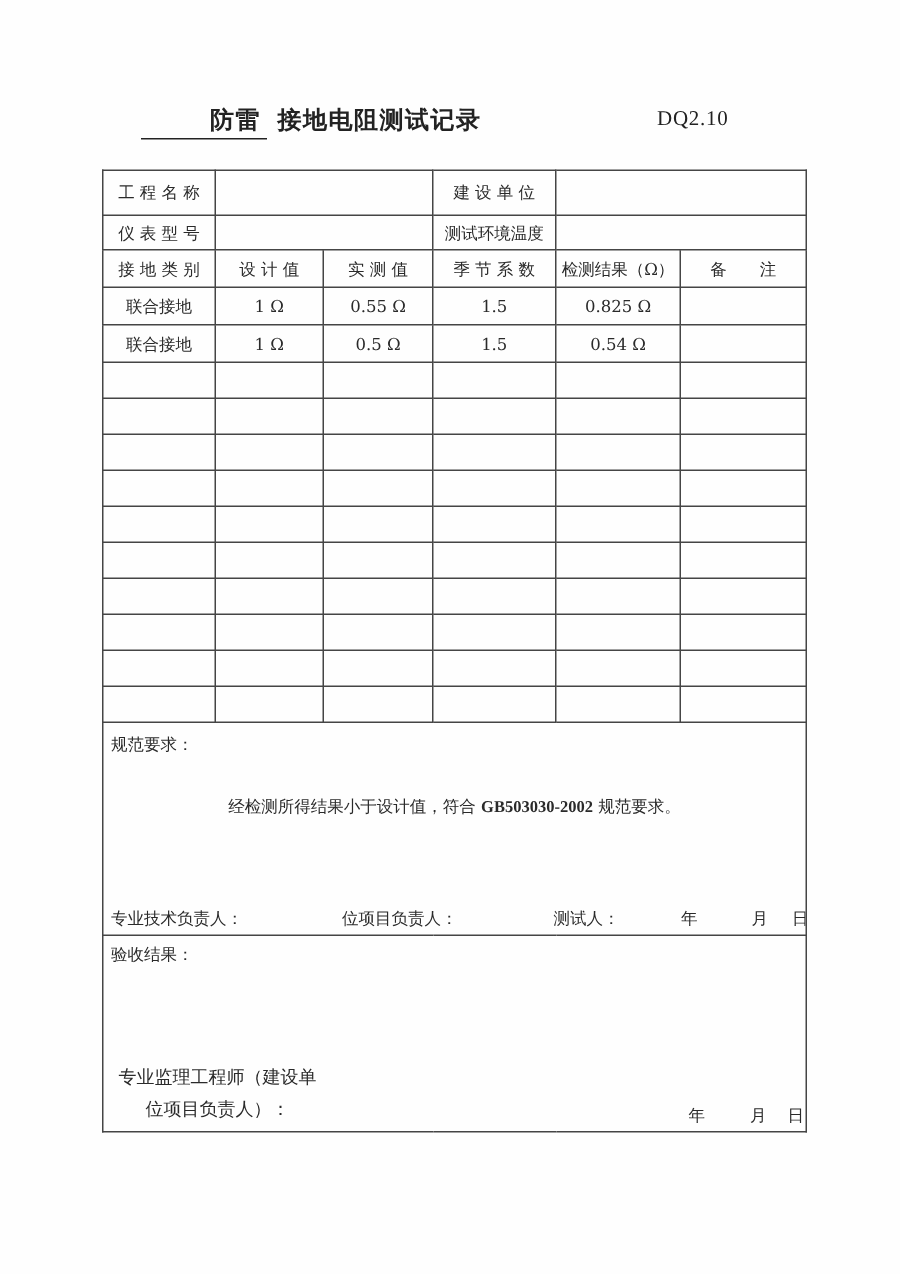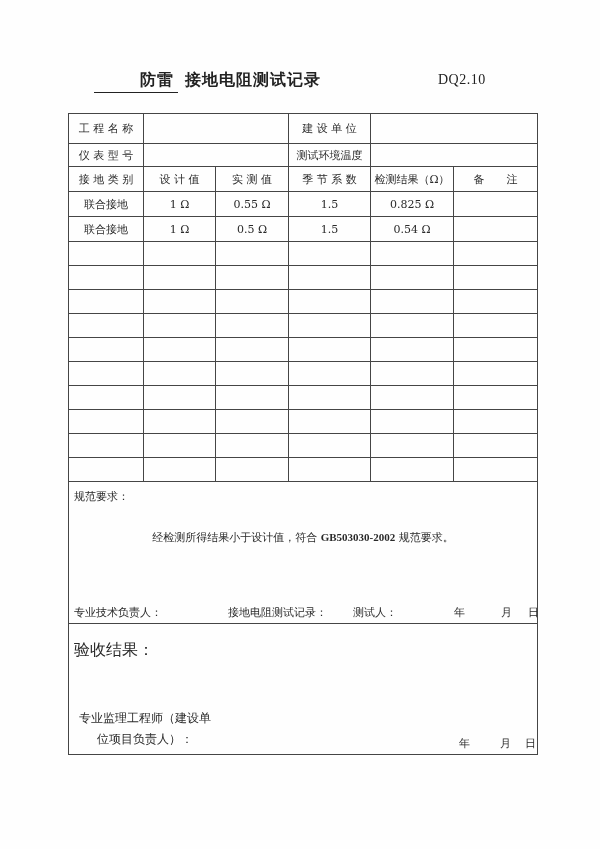--- a/index.html
+++ b/index.html
@@ -41,23 +41,23 @@
   td.big-cell{vertical-align:top;text-align:left;}
   .cell-wrap{position:relative;width:100%;}
   .wrap-inspect{height:141px;}
   .wrap-accept{height:130px;}
   .insp-label{position:absolute;top:7px;left:5px;font-size:11px;}
   .insp-conclusion{position:absolute;top:48px;left:0;width:100%;text-align:center;font-size:11px;}
   .gb-code{font-weight:bold;font-family:"Liberation Serif","DejaVu Serif",serif;}
   .sig{position:absolute;bottom:3px;font-size:11px;white-space:nowrap;}
   .sig-tech{left:5px;}
   .sig-qc{left:159px;}
-  .sig-tester{left:284px;}
+  .sig-tester{left:300px;}
   .d1{left:385px;} .d2{left:432px;} .d3{left:459px;}
-  .acc-label{position:absolute;top:5px;left:5px;font-size:16px;margin-top:11px;}
+  .acc-label{position:absolute;top:5px;left:5px;font-size:11px;}
   .supervisor{position:absolute;top:84px;left:10px;font-size:12px;line-height:21px;}
   .a1{left:390px;} .a2{left:431px;} .a3{left:456px;}
 </style>
 </head>
 <body>
 
 <div class="page">
 
   <div class="title-row">
     <span class="title-underlined">防雷</span><span class="title-rest">接地电阻测试记录</span>
@@ -201,21 +201,21 @@
 
     <tbody>
       <tr>
         <td colspan="6" class="big-cell">
           <div class="cell-wrap wrap-inspect">
             <span class="insp-label">规范要求：</span>
             <div class="insp-conclusion">
               <span>经检测所得结果小于设计值，符合 </span><span class="gb-code">GB503030-2002</span><span> 规范要求。</span>
             </div>
             <span class="sig sig-tech">专业技术负责人：</span>
-            <span class="sig sig-qc">接地电阻测试记录：</span>
+            <span class="sig sig-qc">位项目负责人：</span>
             <span class="sig sig-tester">测试人：</span>
             <span class="sig d1">年</span>
             <span class="sig d2">月</span>
             <span class="sig d3">日</span>
           </div>
         </td>
       </tr>
       <tr>
         <td colspan="6" class="big-cell">
           <div class="cell-wrap wrap-accept">

